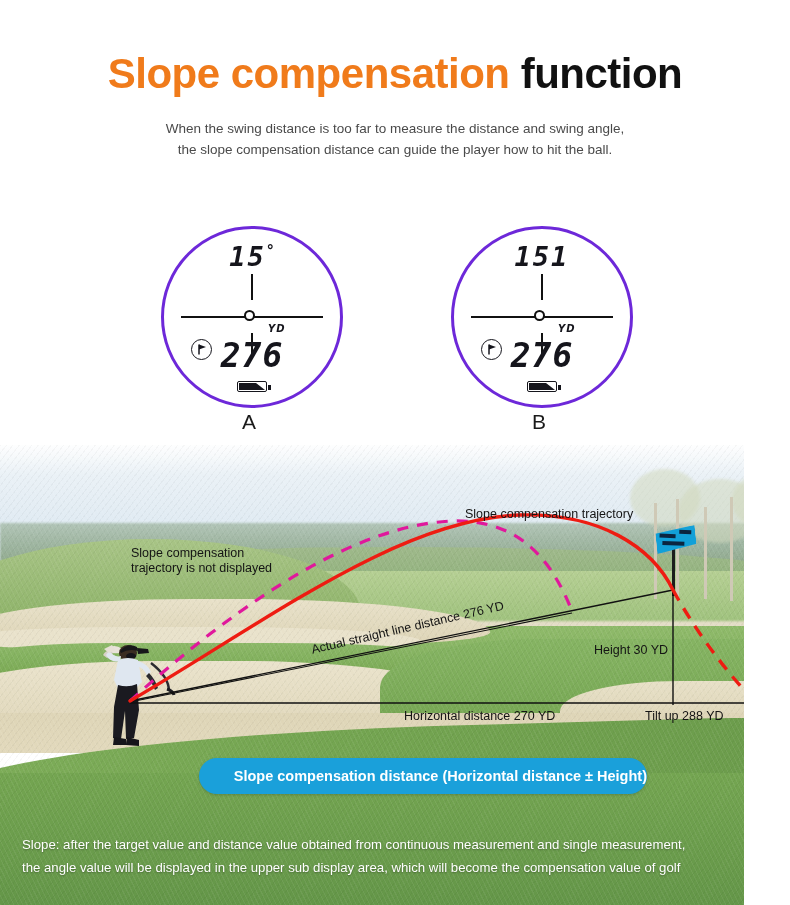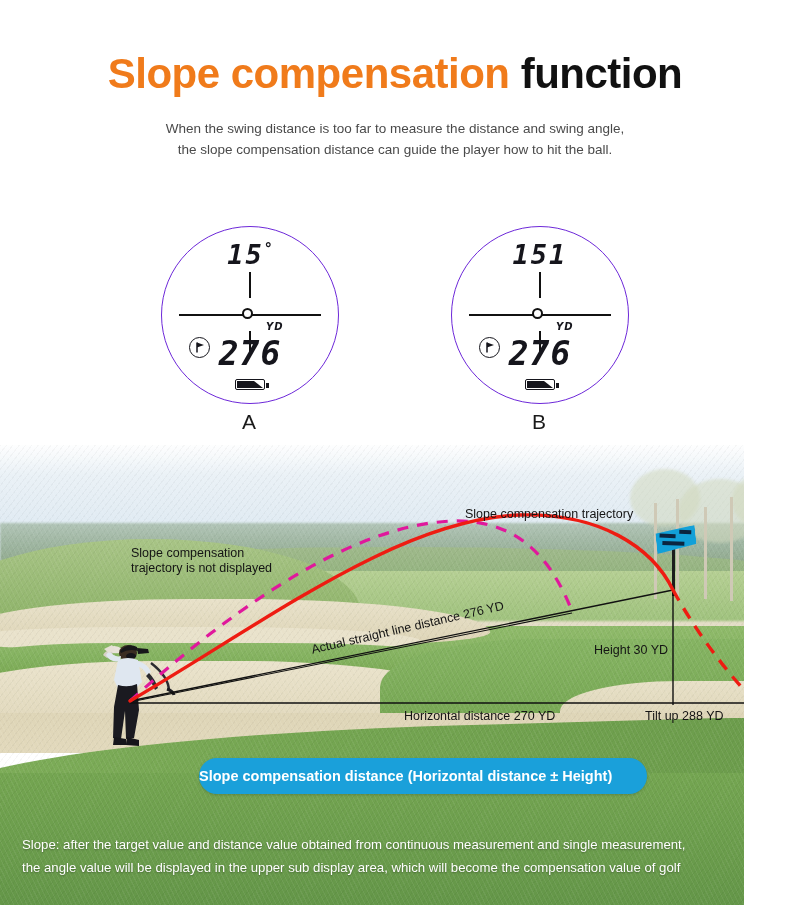--- a/index.html
+++ b/index.html
@@ -22,21 +22,21 @@
   .subtitle{
     position:absolute;left:0;top:118px;width:790px;text-align:center;
     font-size:13.5px;color:#4a4a4a;line-height:21px;
   }
   .subtitle div{white-space:nowrap;}
 
   
   .lcd-zone{position:absolute;left:0;top:180px;width:790px;height:265px;z-index:30;background:#fff;}
   .lcd{
     position:absolute;width:176px;height:176px;border-radius:50%;
-    border:1px solid #6d28d9;background:#ffffff;
+    border:3px solid #6d28d9;background:#ffffff;
   }
   .lcd.a{left:161px;top:46px;}
   .lcd.b{left:451px;top:46px;}
 
   .cross-h{position:absolute;left:17px;top:87px;width:142px;height:2px;background:#111;}
   .cross-v1{position:absolute;left:87px;top:45px;width:2px;height:26px;background:#111;}
   .cross-v2{position:absolute;left:87px;top:104px;width:2px;height:26px;background:#111;}
   .cross-dot{
     position:absolute;left:80px;top:81px;width:11px;height:11px;border-radius:50%;
     border:2.5px solid #111;background:#fff;box-sizing:border-box;
@@ -184,21 +184,21 @@
     font-size:12.5px;
   }
   .sl-height{left:594px;top:200px;}
   .sl-horiz{left:404px;top:266px;}
   .sl-tilt{left:645px;top:266px;}
 
   
   .pill{
     position:absolute;left:199px;top:758px;width:448px;height:36px;
     background:#1aa0da;border-radius:18px;z-index:40;
-    display:flex;align-items:center;justify-content:flex-start;
+    display:flex;align-items:center;justify-content:flex-end;
     box-shadow:0 1px 3px rgba(0,0,0,.18);
   }
   .pill span{color:#ffffff;font-size:14.5px;font-weight:bold;white-space:nowrap;}
 
   
   .note{
     position:absolute;left:22px;top:833px;width:748px;z-index:40;
     color:#ffffff;font-size:13.2px;line-height:23px;
     text-shadow:0 1px 2px rgba(0,0,0,.35);
   }

